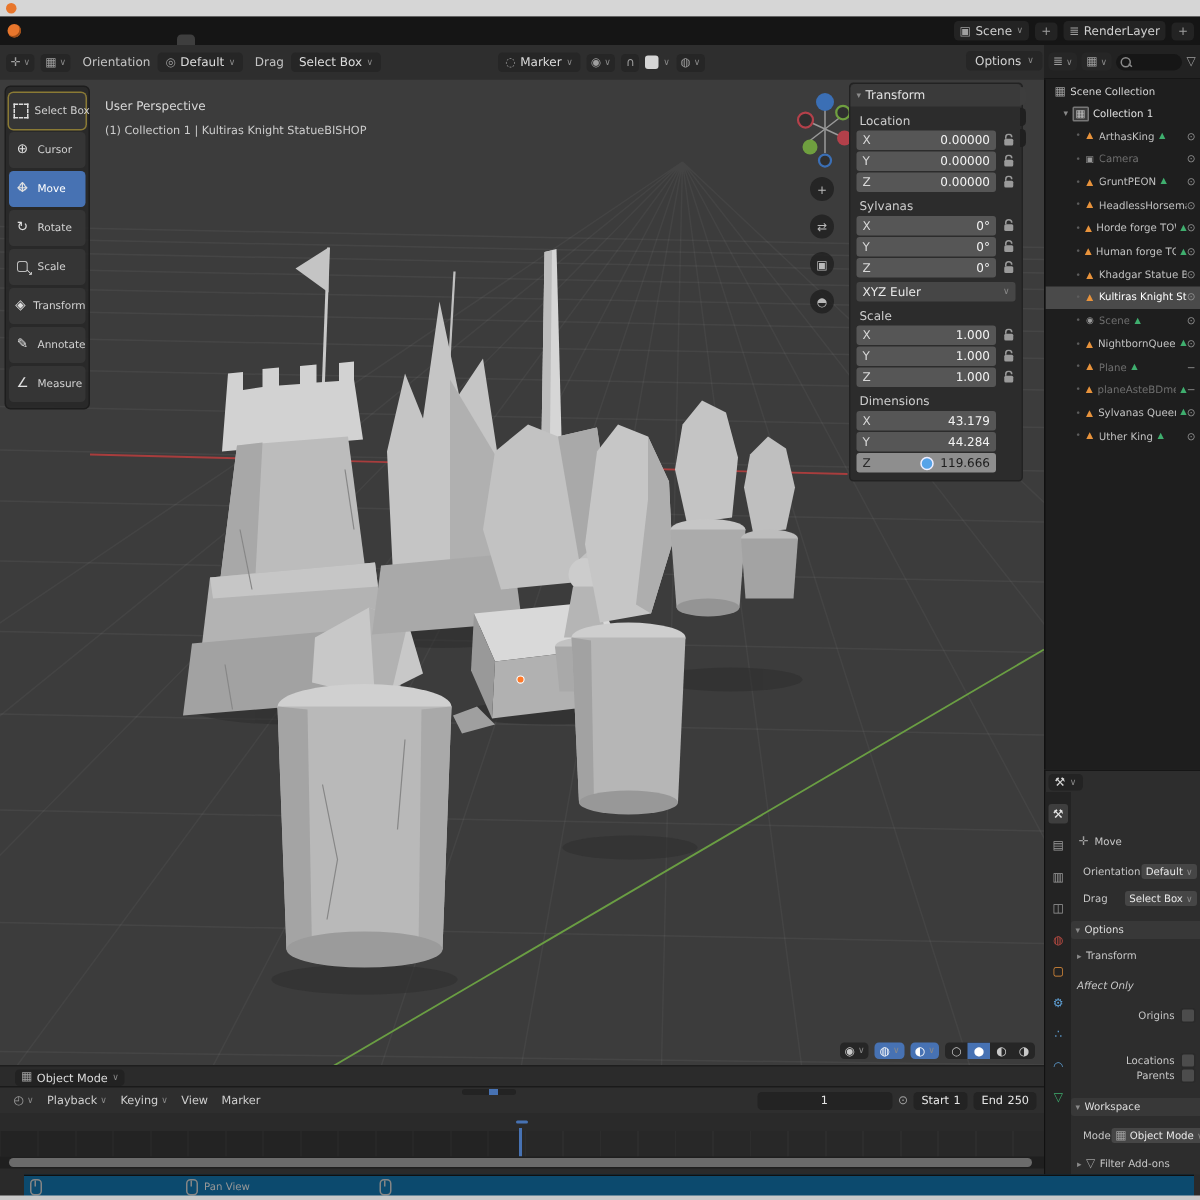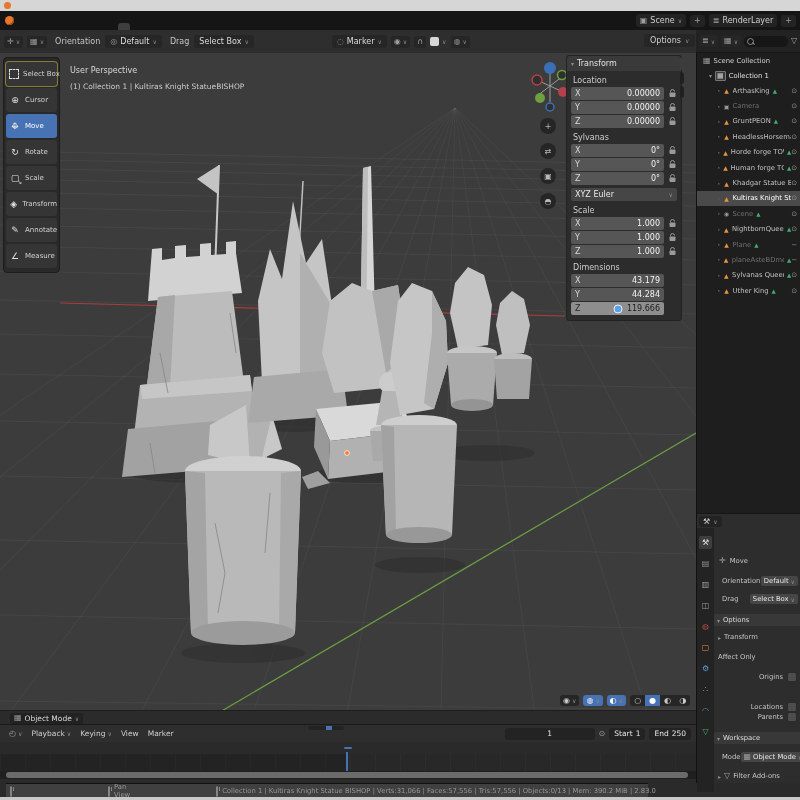--- a/index.html
+++ b/index.html
@@ -124,21 +124,21 @@
   .ptab.f-blue{color:#5e9fd4;}
   .ptab.f-green{color:#3fae6e;}
   .props-head{position:absolute;left:2px;top:2px;display:flex;gap:3px;align-items:center;background:#232323;border-radius:3px;padding:1px 4px;color:#d6d6d6;}
   .prow{position:absolute;left:17px;width:87px;display:flex;align-items:center;font-size:6.8px;color:#c6c6c6;}
   .pfield{display:flex;align-items:center;gap:2px;background:#464646;border-radius:2px;padding:1px 3px;margin-left:auto;margin-right:3px;color:#e8e8e8;white-space:nowrap;}
   .psec{position:absolute;left:17px;width:85px;background:#383838;border-radius:2px;padding:2px 3px;display:flex;gap:3px;align-items:center;color:#dedede;font-size:6.8px;}
   .chkrow{display:flex;width:100%;align-items:center;}
   .chklabel{margin-left:auto;margin-right:4px;}
   .chk{width:8px;height:8px;background:#4c4c4c;border:1px solid #2a2a2a;border-radius:2px;margin-right:4px;}
   
-  .statusbar{left:6px;top:783px;width:642px;height:14px;background:#404040;border-top:1px solid #101010;display:flex;align-items:center;font-size:6.8px;color:#979797;}
+  .statusbar{left:16px;top:783px;width:780px;height:14px;background:#0c4a6e;border-top:1px solid #101010;display:flex;align-items:center;font-size:6.8px;color:#979797;}
   .mouseic{width:6px;height:9px;border:1px solid #858585;border-radius:3px;position:relative;margin:0 4px;}
   .mouseic::after{content:"";position:absolute;left:2px;top:0;width:1px;height:4px;background:#858585;}
   .sb-info{margin-left:auto;margin-right:6px;white-space:nowrap;}
   .bottomstrip{left:0;top:797px;width:800px;height:3px;background:#c9c9c9;}
 </style>
 </head>
 <body>
 
 <div id="app">
 
@@ -839,21 +839,21 @@
     </div>
     <div class="psec" style="top:100px;">
       <span class="caret">▾</span>
       <span>Options</span>
     </div>
     <div class="prow" style="top:119px;">
       <span class="caret" style="margin:0 3px 0 4px;">▸</span>
       <span>Transform</span>
     </div>
     <div class="prow" style="top:139px;">
-      <span style="margin-left:4px;">Affect Only</span>
+      <span style="margin-left:4px;font-style:italic;">Affect Only</span>
     </div>
     <div class="prow" style="top:158px;">
         <div class="chkrow">
           <span class="chklabel">Origins</span>
           <span class="chk"></span>
         </div>
       </div>
     <div class="prow" style="top:188px;">
         <div class="chkrow">
           <span class="chklabel">Locations</span>
@@ -883,17 +883,16 @@
       <span class="gicon" style="margin-right:3px;">▽</span>
       <span>Filter Add-ons</span>
     </div>
   </div>
 
   <div class="abs statusbar">
     <span class="mouseic"></span>
     <span class="mouseic" style="margin-left:92px;"></span>
     <span>Pan View</span>
     <span class="mouseic" style="margin-left:86px;"></span>
-    <span class="sb-info">Collection 1 | Kultiras Knight Statue BISHOP | Verts:31,066 | Faces:57,556 | Tris:57,556 | Objects:0/13 | Mem: 390.2 MiB | 2.83.0</span>
   </div>
   <div class="abs bottomstrip"></div>
 
 </div>
 
 </body></html>

